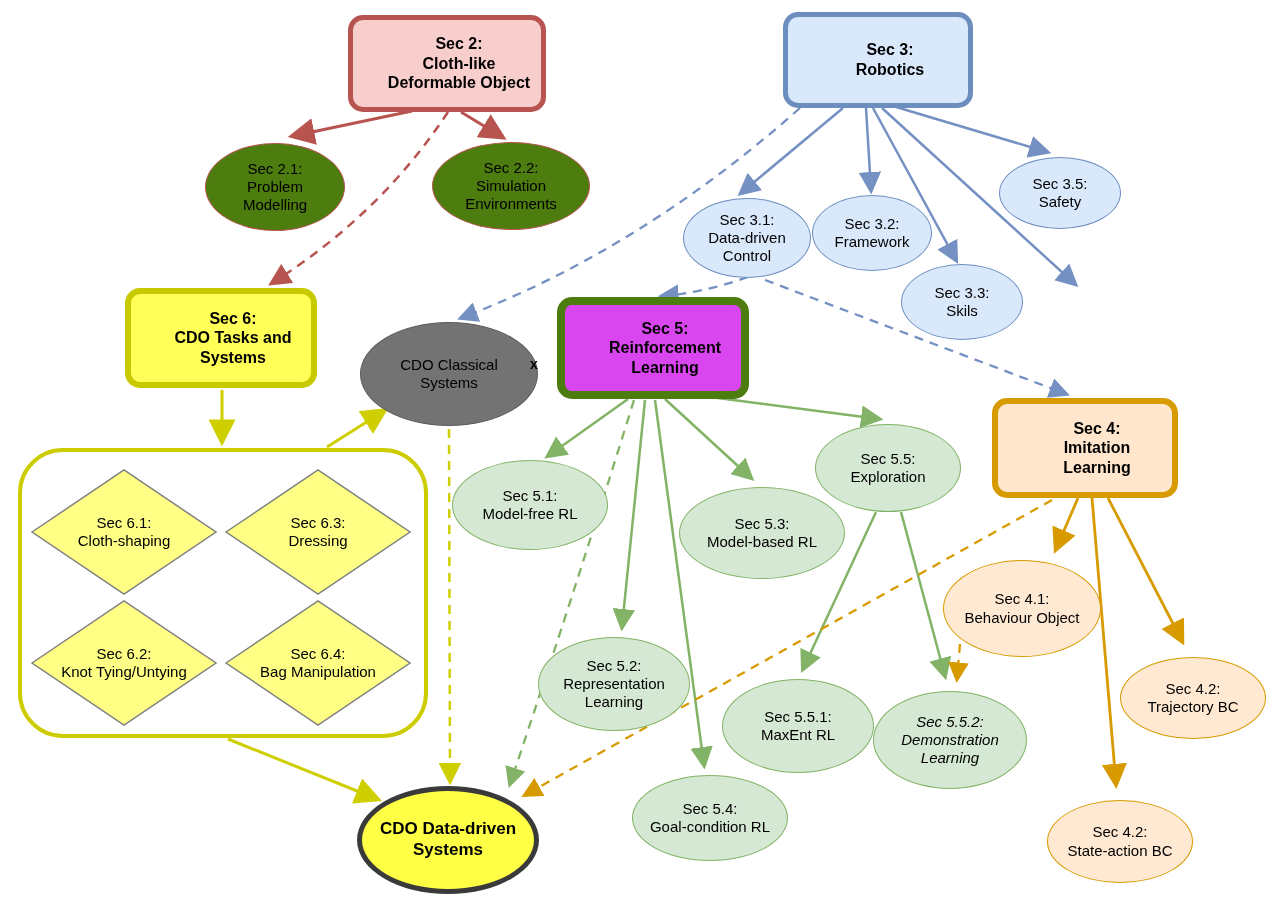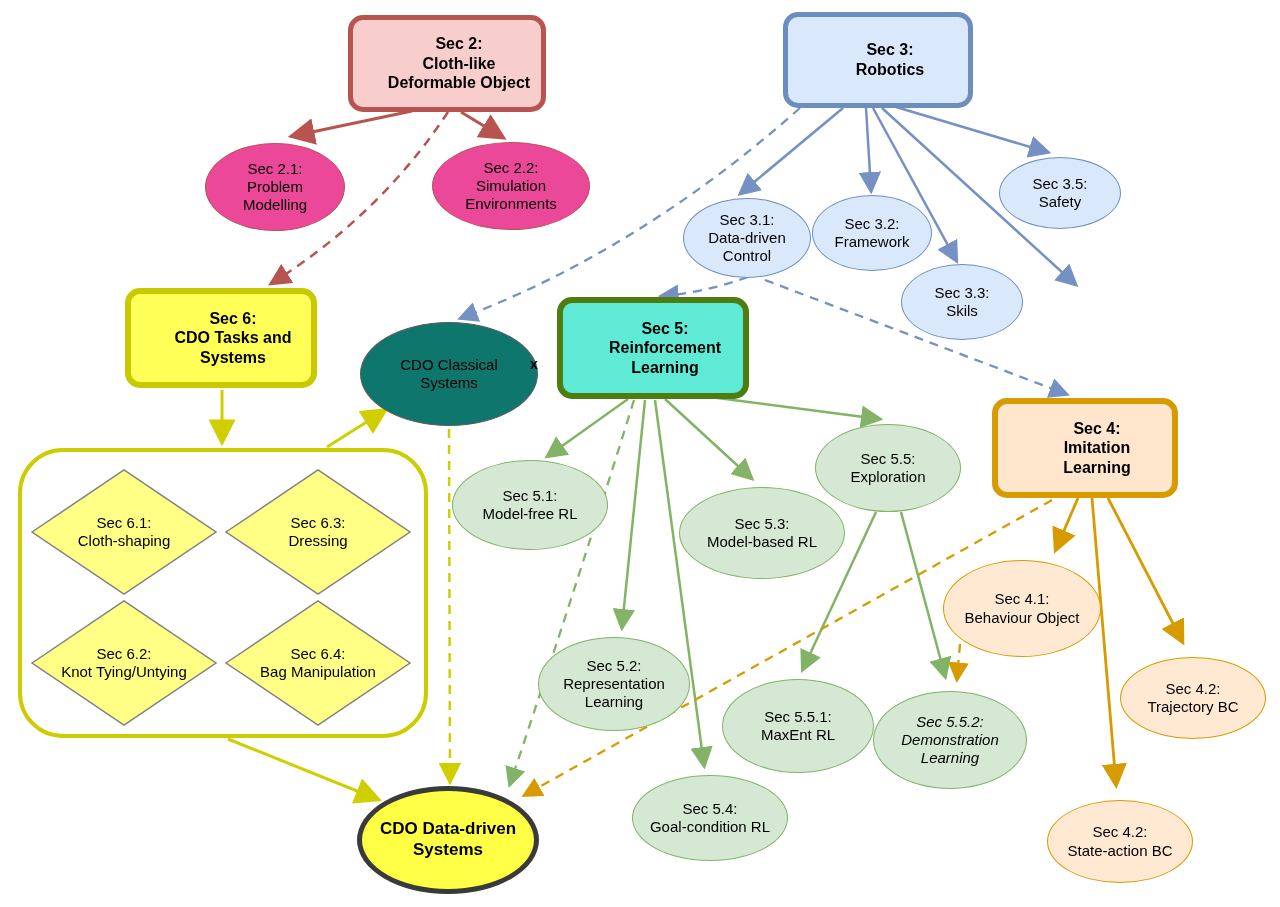--- a/index.html
+++ b/index.html
@@ -7,27 +7,27 @@
           font-family:"Liberation Sans", sans-serif;color:#000;}
   svg.edges{position:absolute;left:0;top:0;z-index:1;}
   .node{position:absolute;z-index:2;display:flex;align-items:center;justify-content:center;
         text-align:center;white-space:pre-line;box-sizing:border-box;
         font-size:15px;line-height:1.22;}
   .box{border-radius:15px;font-weight:bold;font-size:16px;padding-left:24px;}
   .ellipse{border-radius:50%;}
   .red-box{background:#F8CECC;border:5px solid #B85450;}
   .blue-box{background:#DAE8FC;border:5px solid #6C8EBF;}
   .yellow-box{background:#FFFF57;border:6px solid #C9C900;}
-  .green-box{background:#5eead4;border:6px solid #4d7c0f;}
+  .green-box{background:#d946ef;border:8px solid #4d7c0f;}
   .orange-box{background:#FFE6CC;border:6px solid #D79B00;}
-  .red-ell{background:#ec4899;border:1.5px solid #B85450;}
+  .red-ell{background:#4d7c0f;border:1.5px solid #B85450;}
   .blue-ell{background:#DAE8FC;border:1.5px solid #6C8EBF;}
   .green-ell{background:#D5E8D4;border:1.5px solid #82B366;}
   .orange-ell{background:#FFE9D2;border:1.5px solid #D79B00;}
-  .classical-ell{background:#0f766e;border:1.5px solid #5C5C5C;}
+  .classical-ell{background:#737373;border:1.5px solid #5C5C5C;}
   .datadriven-ell{background:#FFFF45;border:5px solid #3A3A3A;font-weight:bold;font-size:17px;}
   .container-box{position:absolute;z-index:1;border:4px solid #CCCC00;border-radius:45px;
                  background:transparent;box-sizing:border-box;}
   .dlabel{position:absolute;z-index:3;display:flex;align-items:center;justify-content:center;
           text-align:center;white-space:pre-line;font-size:15px;line-height:1.22;}
   .stray{position:absolute;z-index:3;font-size:14px;font-weight:bold;}
   .e-solid{fill:none;}
   .e-dash{fill:none;stroke-dasharray:9 7;}
   .c-red{stroke:#B85450;}
   .c-blue{stroke:#7590C2;}

